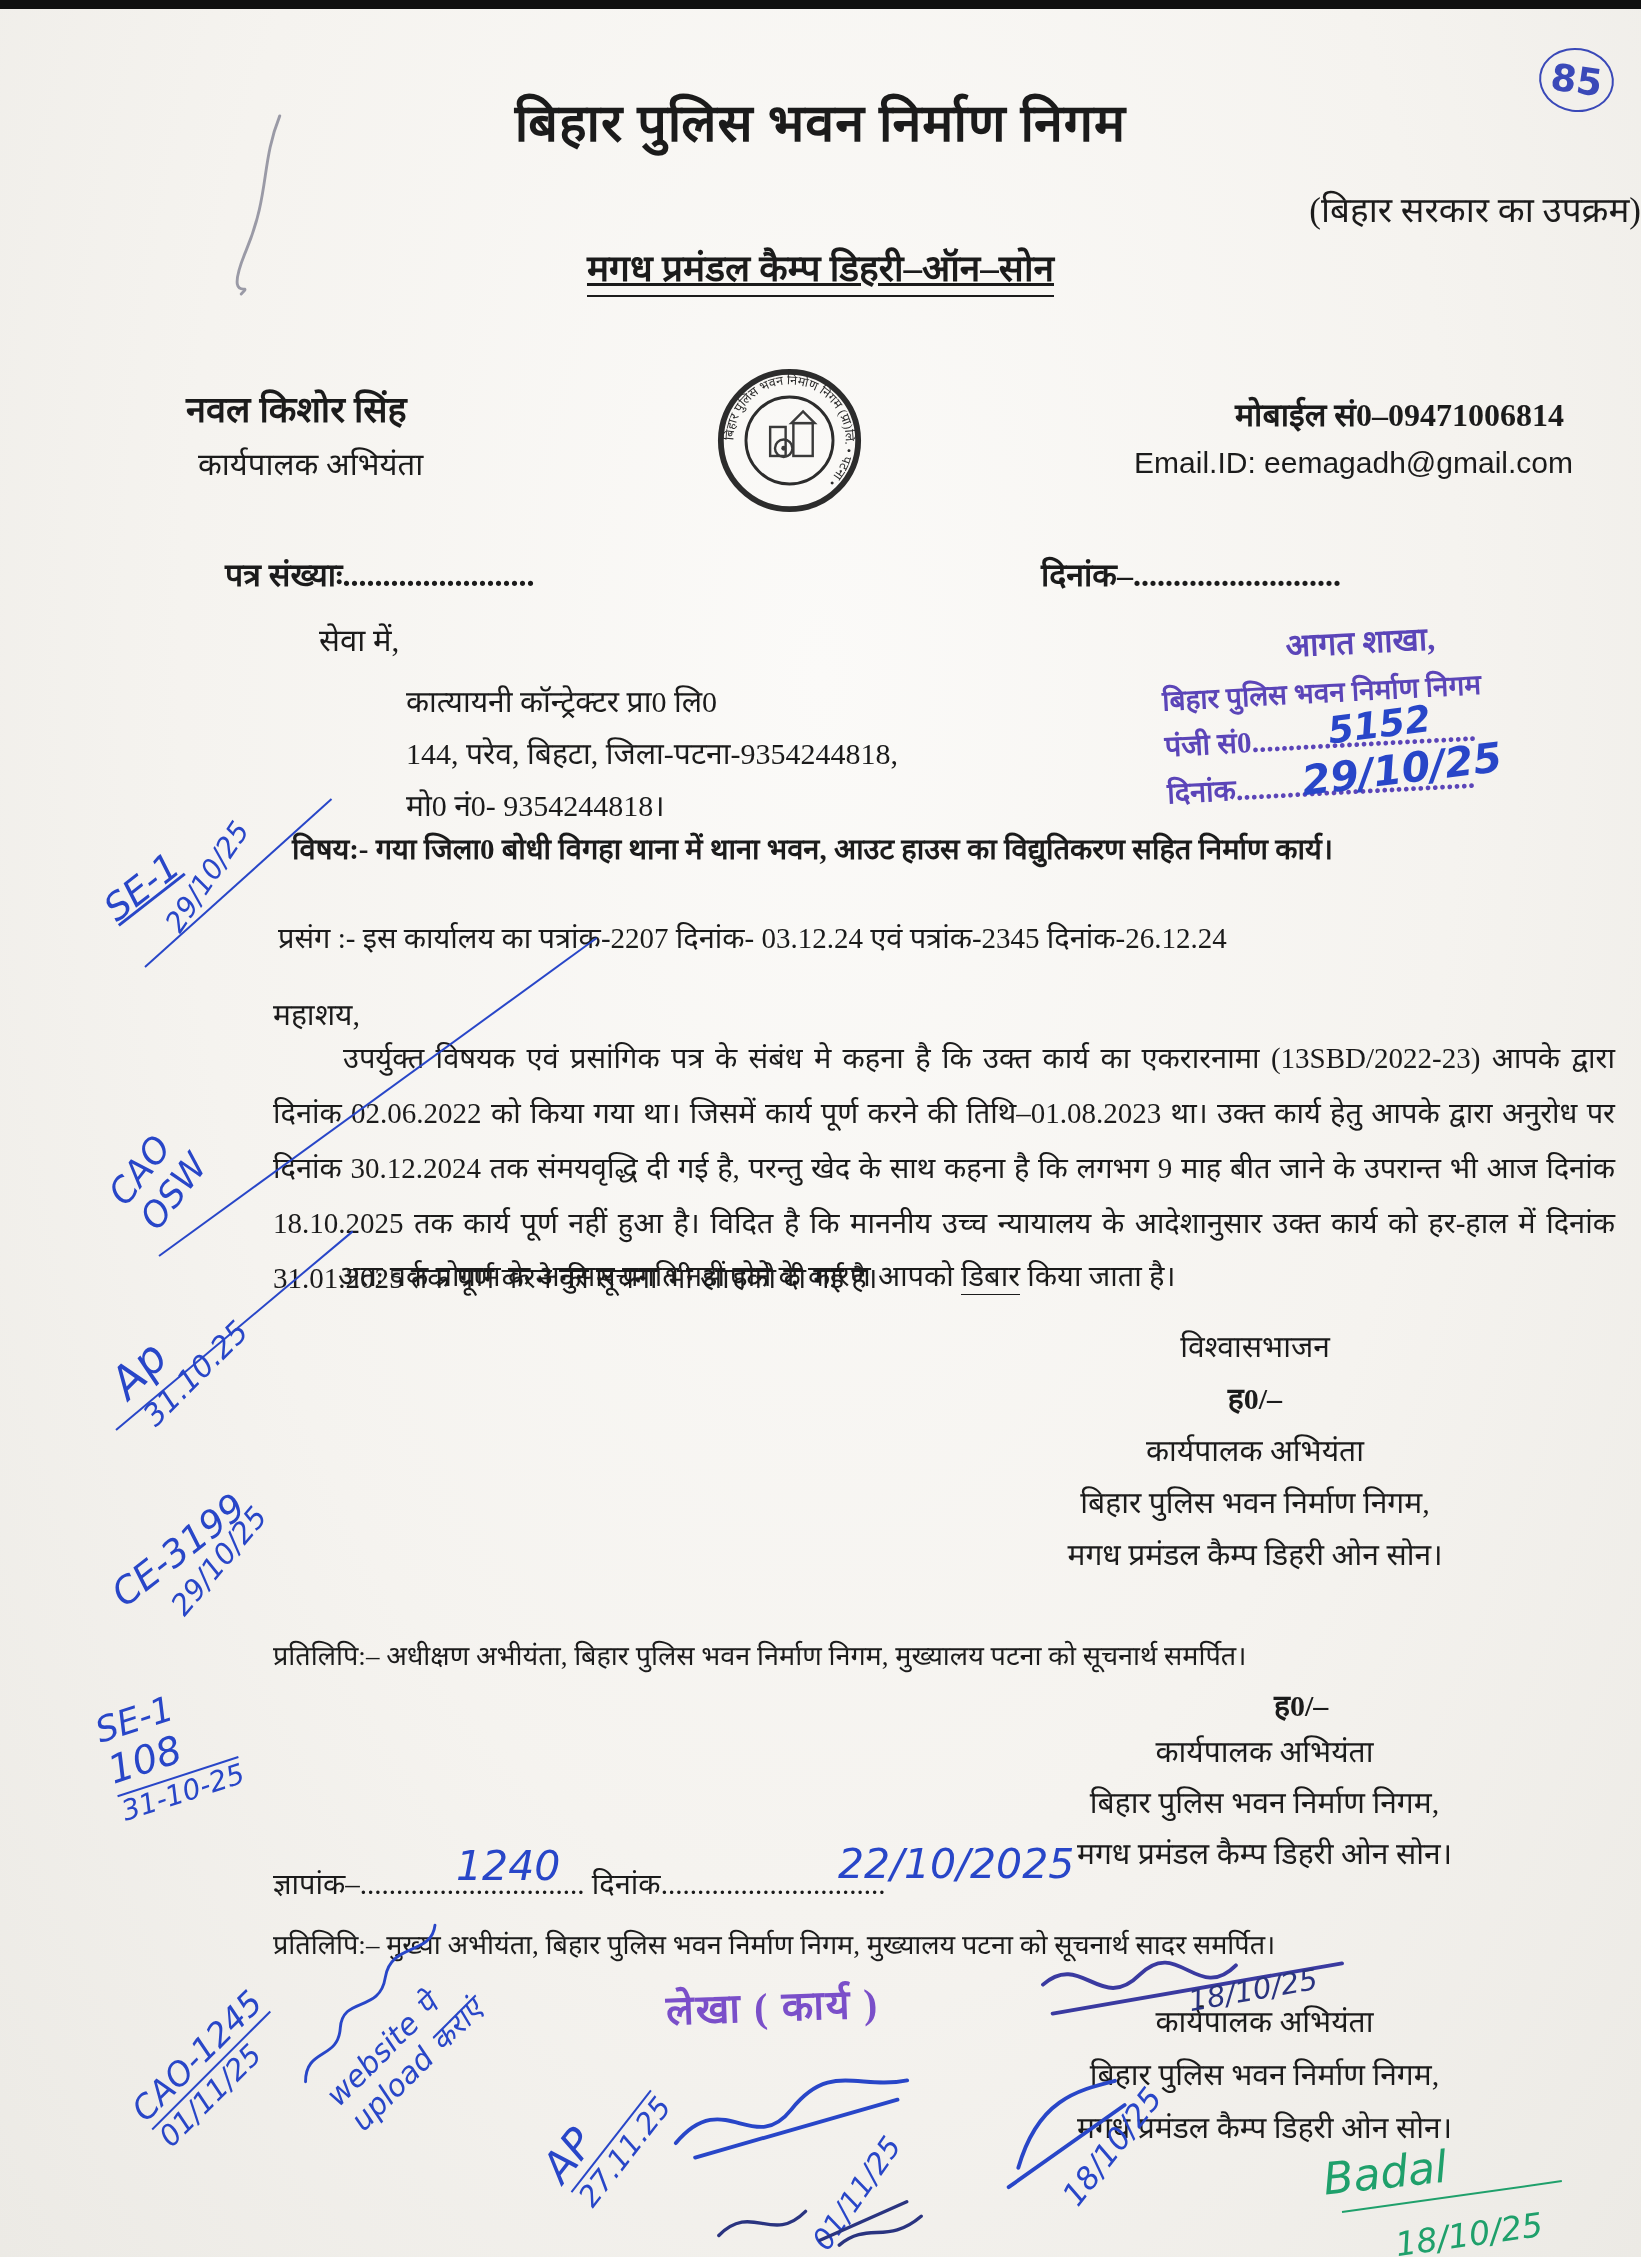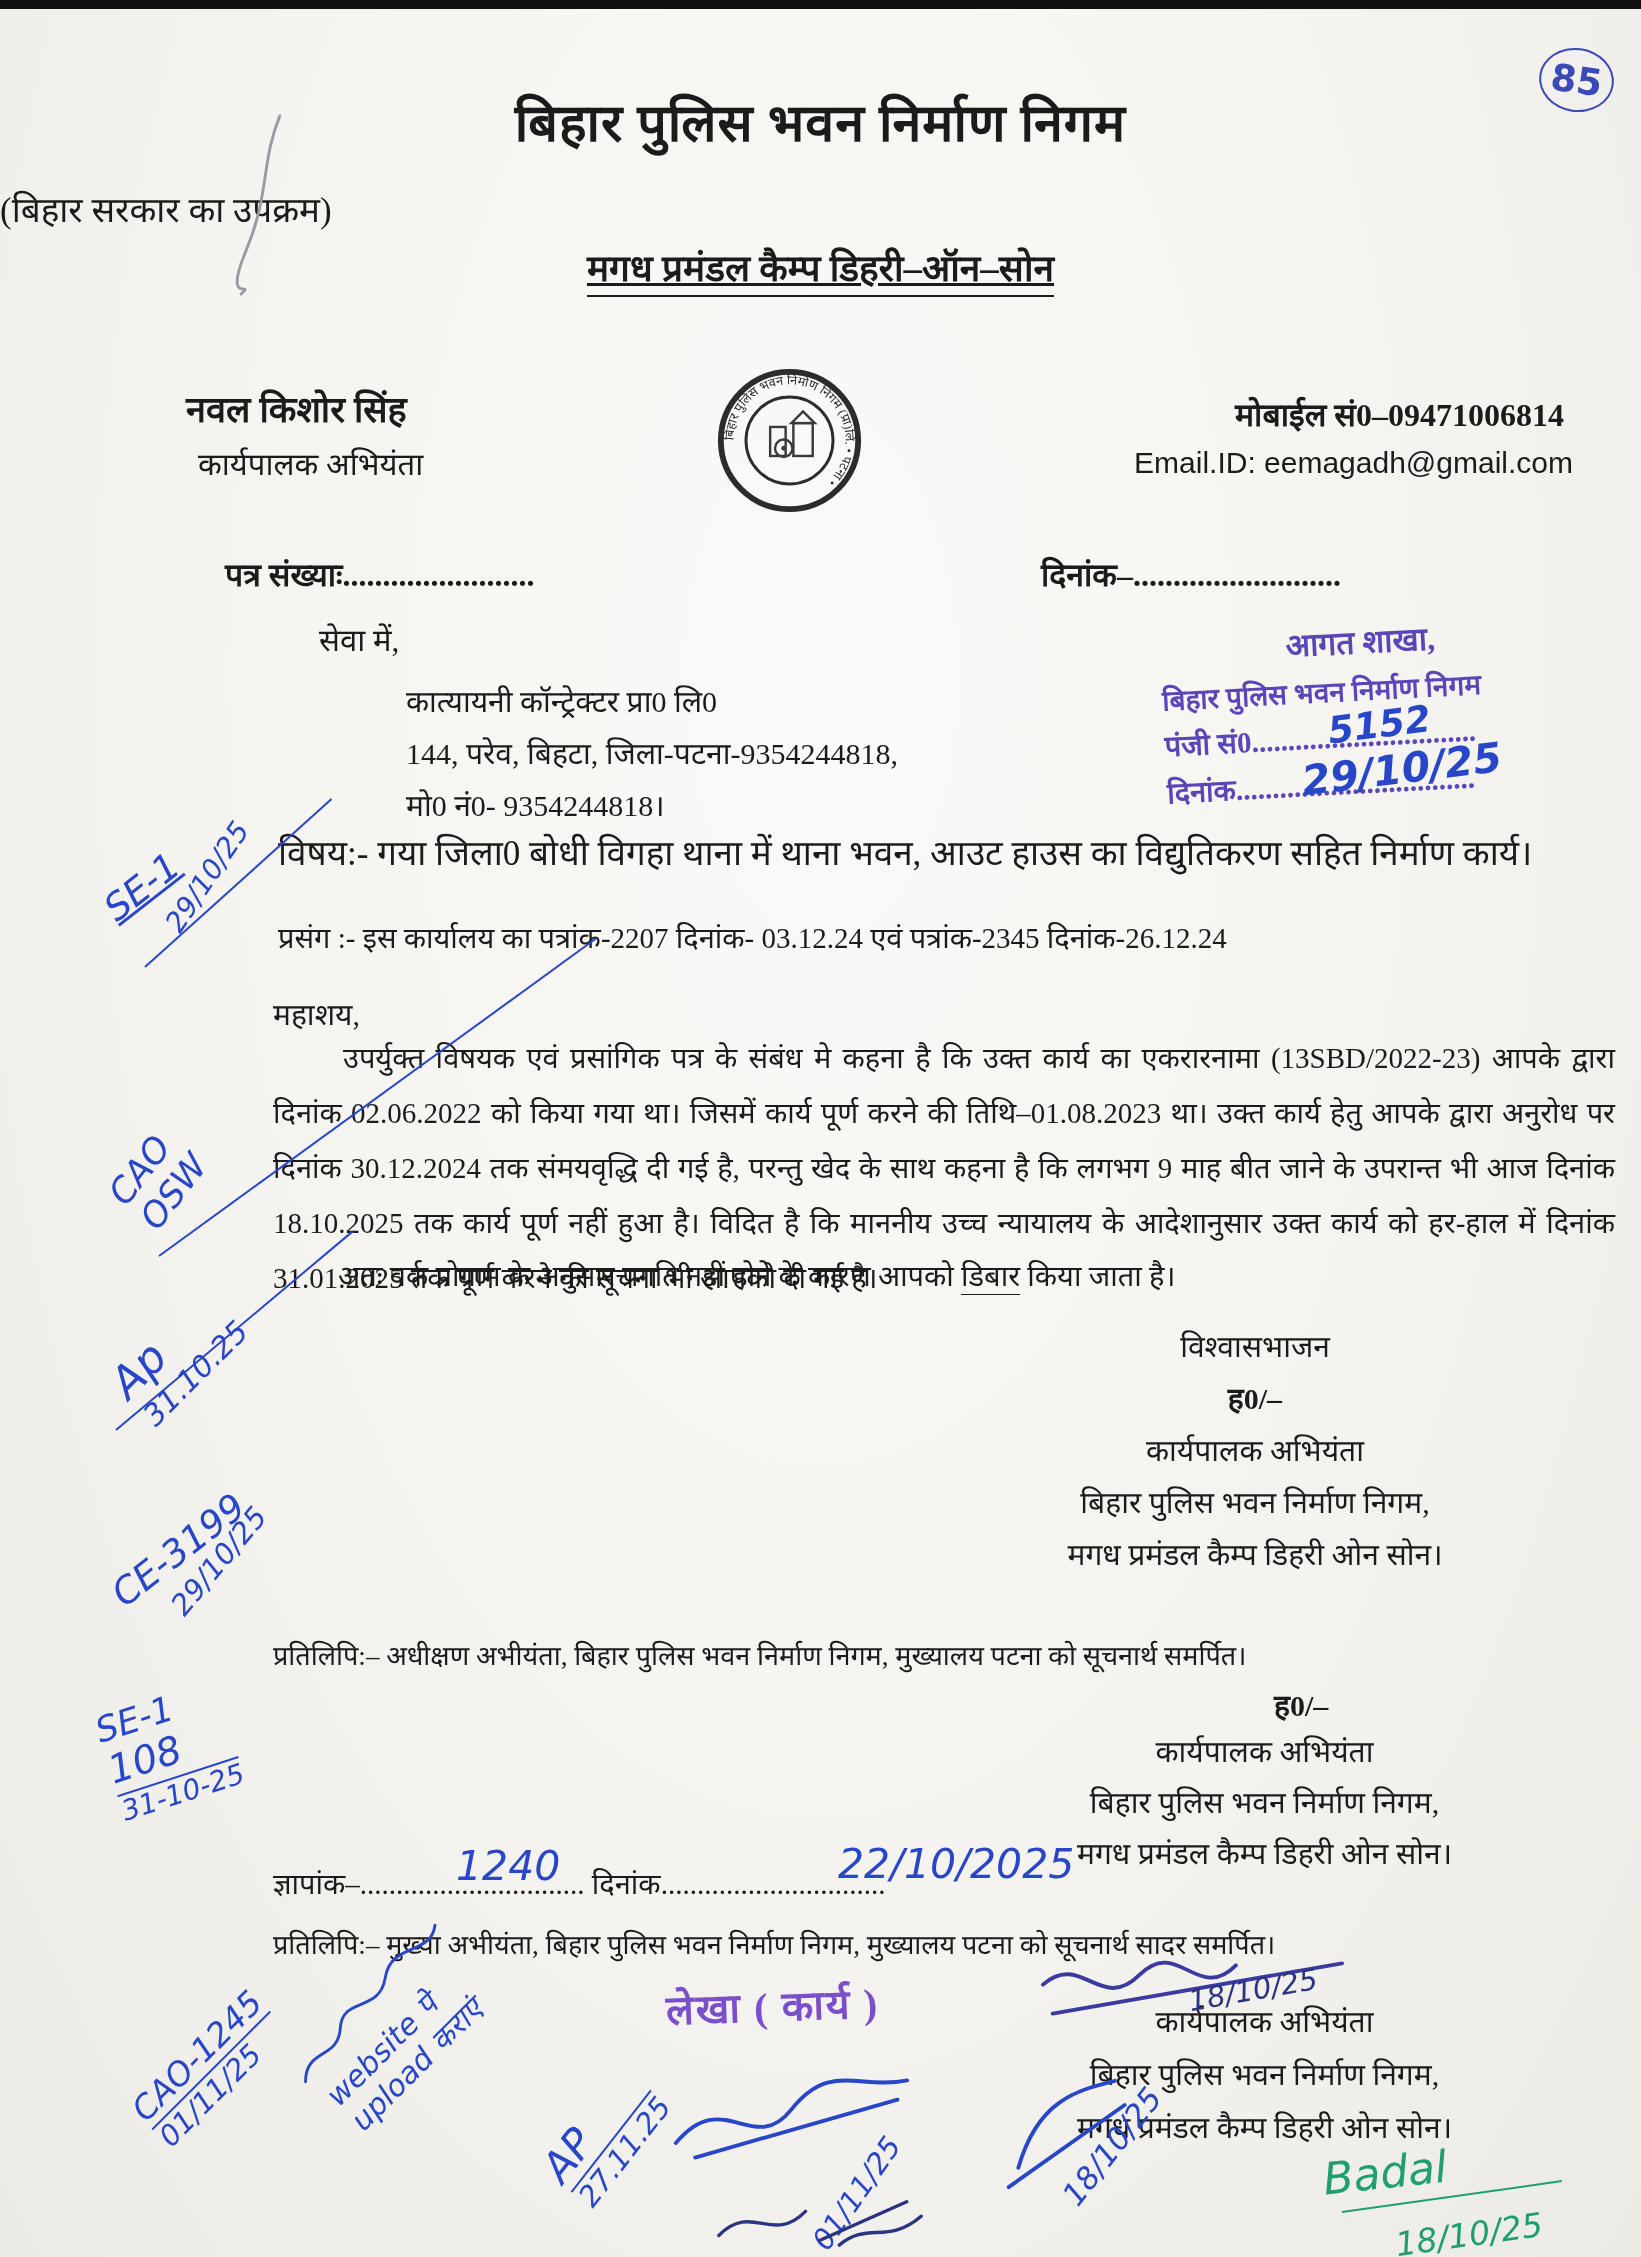--- a/index.html
+++ b/index.html
@@ -10,21 +10,21 @@
       radial-gradient(ellipse at 50% 30%, #fbfaf8 0%, #f5f3ef 55%, #eceae5 100%);
     font-family:"Liberation Serif", serif;
     color:#1b1b1b;
   }
   .scan-top { position:absolute; top:0; left:0; right:0; height:8.7px; background:#101010; }
   .abs { position:absolute; }
   .nowrap { white-space:nowrap; }
   .bold { font-weight:bold; }
 
   .org-title   { left:0; right:0; top:85px;  font-size:52px; font-weight:bold; text-align:center; letter-spacing:1px; }
-  .org-sub     { left:0; right:0; top:185px; font-size:35px; text-align:left; }
+  .org-sub     { left:0; right:0; top:185px; font-size:35px; text-align:right; }
   .org-div     { left:0; right:0; top:241px; font-size:37px; font-weight:bold; text-align:center;text-decoration:underline; }
   .org-div span{ border-bottom:2.9px solid #1c1c1c; padding-bottom:5.8px; }
 
   .officer-name  { left:186px; top:384px; font-size:36px; font-weight:bold; }
   .officer-desig { left:198px; top:442px; font-size:31px; }
 
   .seal { left:716px; top:367px; }
 
   .mobile { left:1101px; width:463px; top:392px; font-size:32px; font-weight:bold; text-align:right; }
   .email  { left:1081px; width:492px; top:446px; font-size:30px; text-align:right; font-family:"Liberation Sans", sans-serif; }
@@ -39,21 +39,21 @@
   .stamp .s1 { font-size:32px; margin-left:126px; }
   .stamp .s2 { font-size:28px; margin-top:7.7px; }
   .stamp .row { position:relative; font-size:29px; margin-top:7.7px; }
   .hw-val { color:#2846c8; font-style:italic; font-family:"DejaVu Sans", sans-serif; }
   .stamp .reg-val  { position:absolute; left:164px; top:-11.6px; font-size:37px; transform:rotate(-4deg); }
   .stamp .date-val { position:absolute; left:135px; top:-15.4px; font-size:41px; transform:rotate(-4deg); }
 
   .seva    { left:319px; top:618px; font-size:31px; }
   .addr    { left:406px; top:676px; font-size:30px; line-height:52px; }
 
-  .subject   { left:278px; top:828px;  font-size:35px; }
+  .subject   { left:292px; top:828px;  font-size:29px;font-weight:bold; }
   .reference { left:278px; top:917px;  font-size:29px; }
   .salut     { left:273px; top:993px; font-size:30px; }
   .body-par  { left:273px; top:1031px; width:1342px; font-size:29px; line-height:55px; text-align:justify; text-indent:70px; }
   .action    { left:338px; top:1255px; font-size:29px; }
   .action .emph { border-bottom:1.9px solid #1c1c1c; padding-bottom:1.9px; }
 
   .signoff1 { left:888px; width:734px; top:1321px; text-align:center; font-size:30px; line-height:52px; }
   .memo1    { left:273px; top:1585px; font-size:29px; }
   .copy1    { left:273px; top:1636px; font-size:27px; }
   .ho2      { left:1274px; top:1684px; font-size:30px; font-weight:bold; }

